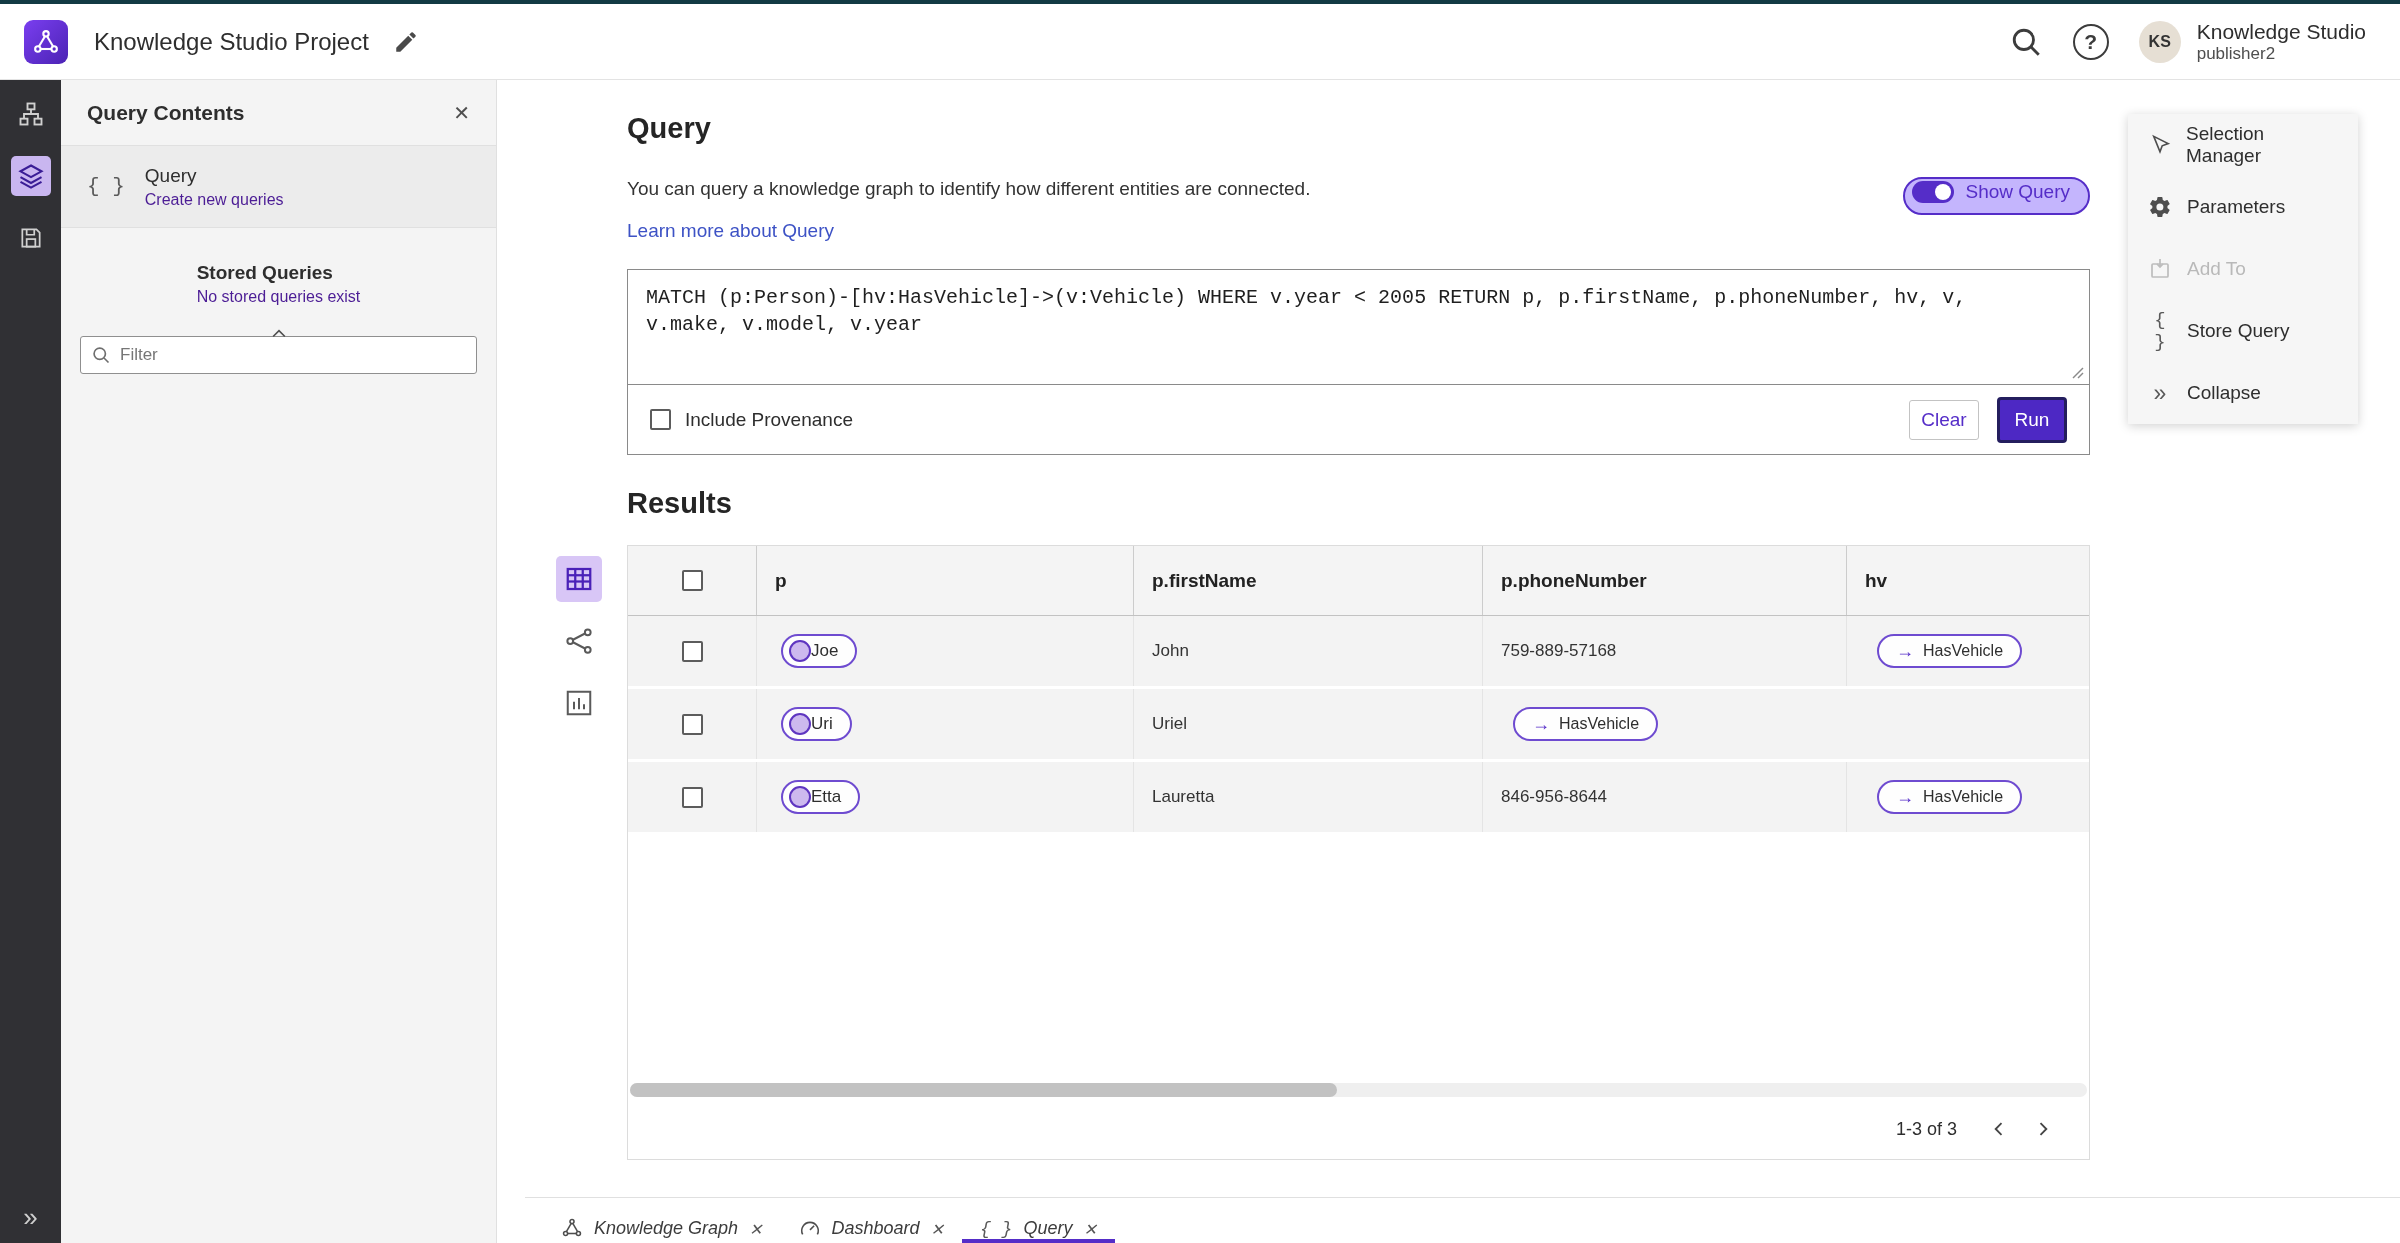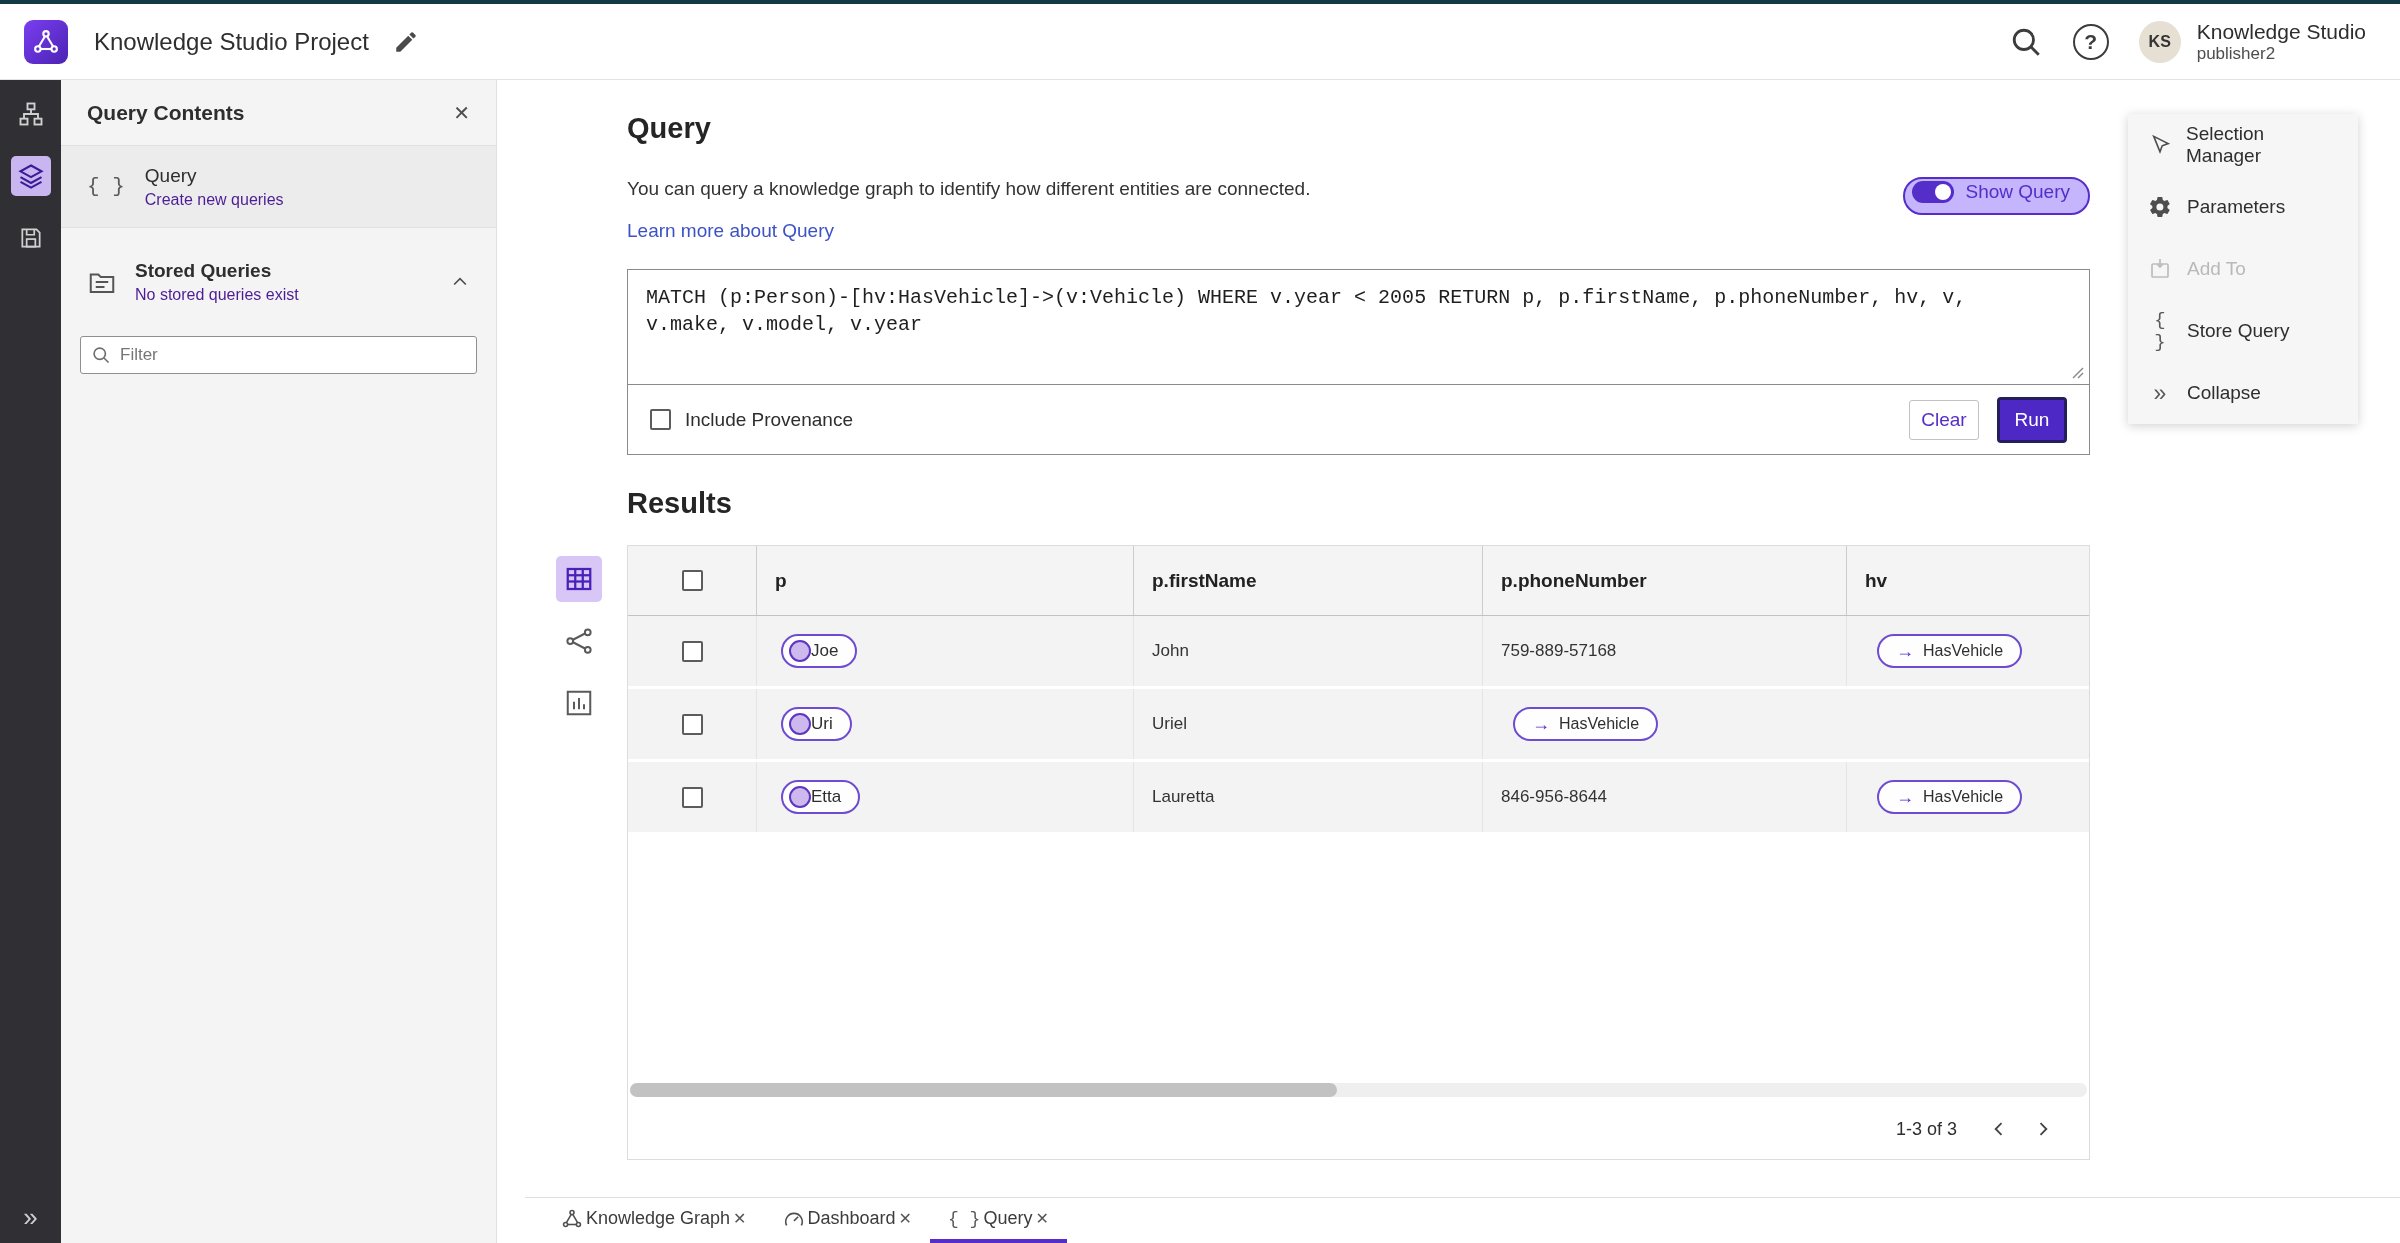--- a/index.html
+++ b/index.html
@@ -38,21 +38,21 @@
   .sidebar { position:absolute; left:61px; top:80px; bottom:0; width:436px; background:#f4f4f4; border-right:1px solid #e0e0e0; }
   .sidebar-header { height:66px; display:flex; align-items:center; padding:0 26px; border-bottom:1px solid #e0e0e0; }
   .sidebar-title { flex:1; font-size:21px; font-weight:bold; color:#2e2e2e; }
   .close-btn { background:none; border:none; font-size:20px; color:#4e4e4e; cursor:pointer; }
   .query-item { height:82px; background:#ececec; display:flex; align-items:center; gap:20px;
                 padding:0 26px; border-bottom:1px solid #e0e0e0; cursor:pointer; }
   .braces { font-family:"Liberation Mono",monospace; font-size:21px; color:#5a5a5a; }
   .item-title { font-size:19px; color:#2e2e2e; }
   .item-title.bold { font-weight:bold; }
   .item-sub { font-size:16px; color:#4c1d95; margin-top:4px; }
-  .stored-section { margin-top:16px; height:76px; display:flex; align-items:center; gap:18px; padding:0 26px; cursor:pointer; }
+  .stored-section { margin-top:16px; height:76px; display:flex; align-items:center; gap:18px; padding:0 26px; cursor:pointer;flex-direction:column; }
   .stored-text { flex:1; }
   .chev-btn { background:none; border:none; cursor:pointer; display:flex; }
   .filter-box { margin:16px 19px 0 19px; height:38px; background:#fff; border:1px solid #8f8f8f; border-radius:3px;
                 display:flex; align-items:center; padding:0 10px; gap:9px; }
   .filter-box input { border:none; outline:none; font-size:17px; color:#701a75; flex:1; background:transparent; font-family:"Liberation Sans",sans-serif; }
   .filter-box input::placeholder { color:#767676; }
 
   
   .main-title { position:absolute; left:627px; top:112px; font-size:29px; font-weight:bold; color:#252525; }
   .main-desc { position:absolute; left:627px; top:178px; font-size:19px; color:#333; }
@@ -119,22 +119,22 @@
                   box-shadow:0 2px 10px rgba(0,0,0,0.18); }
   .menu-item { height:62px; display:flex; align-items:center; gap:15px; padding:0 20px; font-size:19px;
                color:#2e2e2e; cursor:pointer; }
   .menu-item.disabled { color:#b9b9b9; cursor:default; }
   .menu-braces { font-family:"Liberation Mono",monospace; font-size:19px; color:#5a5a5a; width:24px; text-align:center; }
   .menu-collapse { font-size:23px; color:#5a5a5a; width:24px; text-align:center; }
 
   
   .tabbar { position:absolute; left:525px; right:0; bottom:0; height:46px; background:#fff;
             border-top:1px solid #e0e0e0; display:flex; align-items:stretch; padding-left:18px; }
-  .tab { display:flex; align-items:center; gap:3px; padding:0 18px; font-size:18px; color:#3c3c3c;
-         border-bottom:4px solid transparent; cursor:pointer; }
+  .tab { display:flex; align-items:flex-end; gap:11px; padding:0 18px; font-size:18px; color:#3c3c3c;
+         border-bottom:4px solid transparent; cursor:pointer;font-style:italic; }
   .tab.active { border-bottom-color:#552dc8; }
   .tab-close { color:#555; font-size:16px; cursor:pointer; }
   .tab-braces { font-family:"Liberation Mono",monospace; font-size:18px; color:#5a5a5a; }
 </style>
 </head>
 <body>
 
 <div class="page">
   <div class="topstrip"></div>
 

